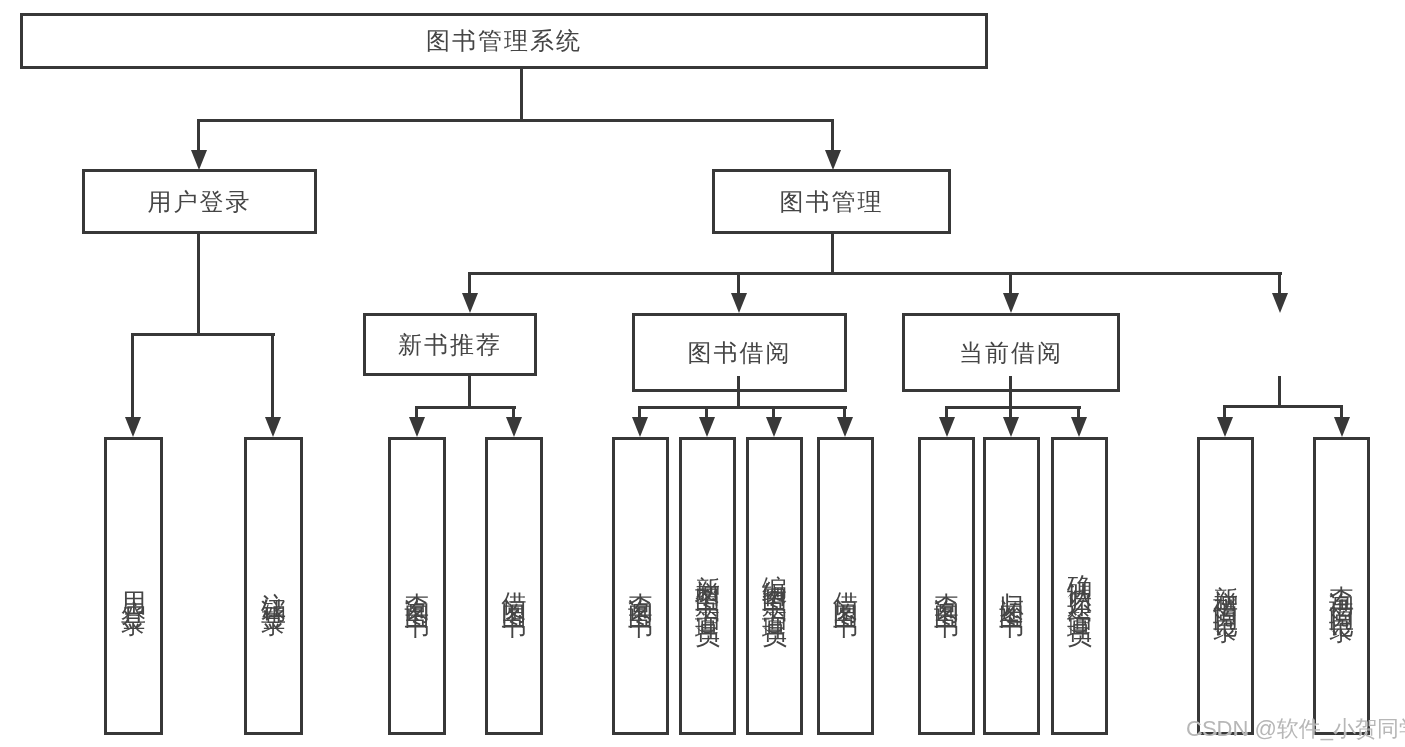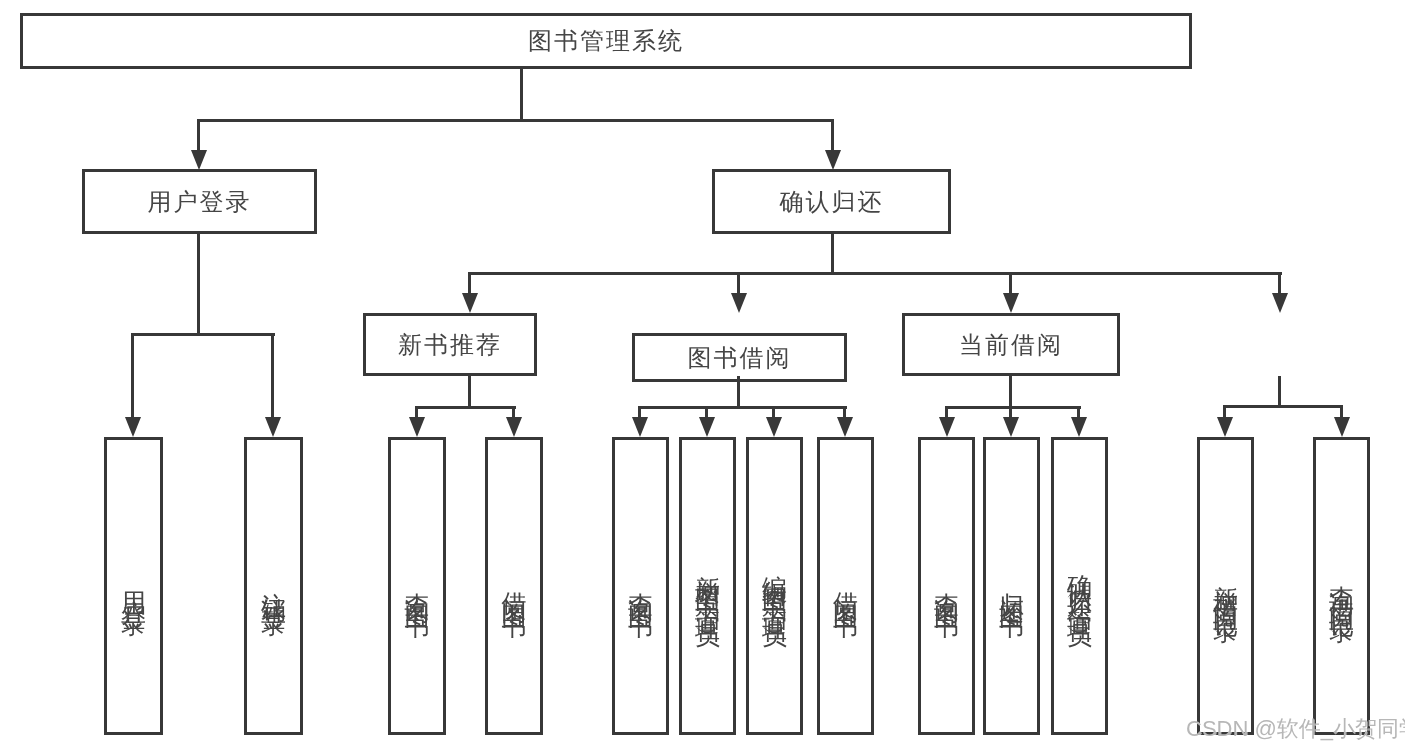--- a/index.html
+++ b/index.html
@@ -59,36 +59,36 @@
     white-space: nowrap;
     z-index: 10;
     text-shadow: 1px 1px 0 rgba(255,255,255,0.6);
   }
 </style>
 </head>
 <body>
 
 <div class="canvas">
 
-  <div class="node h-node" style="left:20px; top:13px; width:1172px; height:56px;">
+  <div class="node h-node" style="left:20px; top:13px; width:968px; height:56px;">
     <span>图书管理系统</span>
   </div>
 
   <div class="vline" style="left:520px; top:69px;  height:52px;"></div>
   <div class="hline" style="left:197px; top:119px; width:637px;"></div>
   <div class="vline" style="left:197px; top:119px; height:34px;"></div>
   <div class="arrow" style="left:191px; top:150px;"></div>
   <div class="vline" style="left:831px; top:119px; height:34px;"></div>
   <div class="arrow" style="left:825px; top:150px;"></div>
 
   <div class="node h-node" style="left:82px; top:169px; width:235px; height:65px;">
     <span>用户登录</span>
   </div>
   <div class="node h-node" style="left:712px; top:169px; width:239px; height:65px;">
-    <span>确认归还</span>
+    <span>图书管理</span>
   </div>
 
   <div class="vline" style="left:197px;  top:234px; height:102px;"></div>
   <div class="hline" style="left:131px;  top:333px; width:144px;"></div>
   <div class="vline" style="left:131px;  top:333px; height:88px;"></div>
   <div class="arrow" style="left:125px;  top:417px;"></div>
   <div class="vline" style="left:271px;  top:333px; height:88px;"></div>
   <div class="arrow" style="left:265px;  top:417px;"></div>
 
   <div class="vline" style="left:831px;  top:234px; height:41px;"></div>
@@ -98,24 +98,24 @@
   <div class="vline" style="left:737px;  top:272px; height:24px;"></div>
   <div class="arrow" style="left:731px;  top:293px;"></div>
   <div class="vline" style="left:1009px; top:272px; height:24px;"></div>
   <div class="arrow" style="left:1003px; top:293px;"></div>
   <div class="vline" style="left:1278px; top:272px; height:24px;"></div>
   <div class="arrow" style="left:1272px; top:293px;"></div>
 
   <div class="node h-node" style="left:363px;  top:313px; width:174px; height:63px;">
     <span>新书推荐</span>
   </div>
-  <div class="node h-node" style="left:632px;  top:313px; width:215px; height:49px;margin-top:20px;">
+  <div class="node h-node" style="left:632px;  top:313px; width:215px; height:79px;">
     <span>图书借阅</span>
   </div>
-  <div class="node h-node" style="left:902px;  top:313px; width:218px; height:63px;">
+  <div class="node h-node" style="left:902px;  top:313px; width:218px; height:79px;">
     <span>当前借阅</span>
   </div>
 
   <div class="vline" style="left:468px; top:376px; height:33px;"></div>
   <div class="hline" style="left:415px; top:406px; width:101px;"></div>
   <div class="vline" style="left:415px; top:406px; height:15px;"></div>
   <div class="arrow" style="left:409px; top:417px;"></div>
   <div class="vline" style="left:512px; top:406px; height:15px;"></div>
   <div class="arrow" style="left:506px; top:417px;"></div>
 

